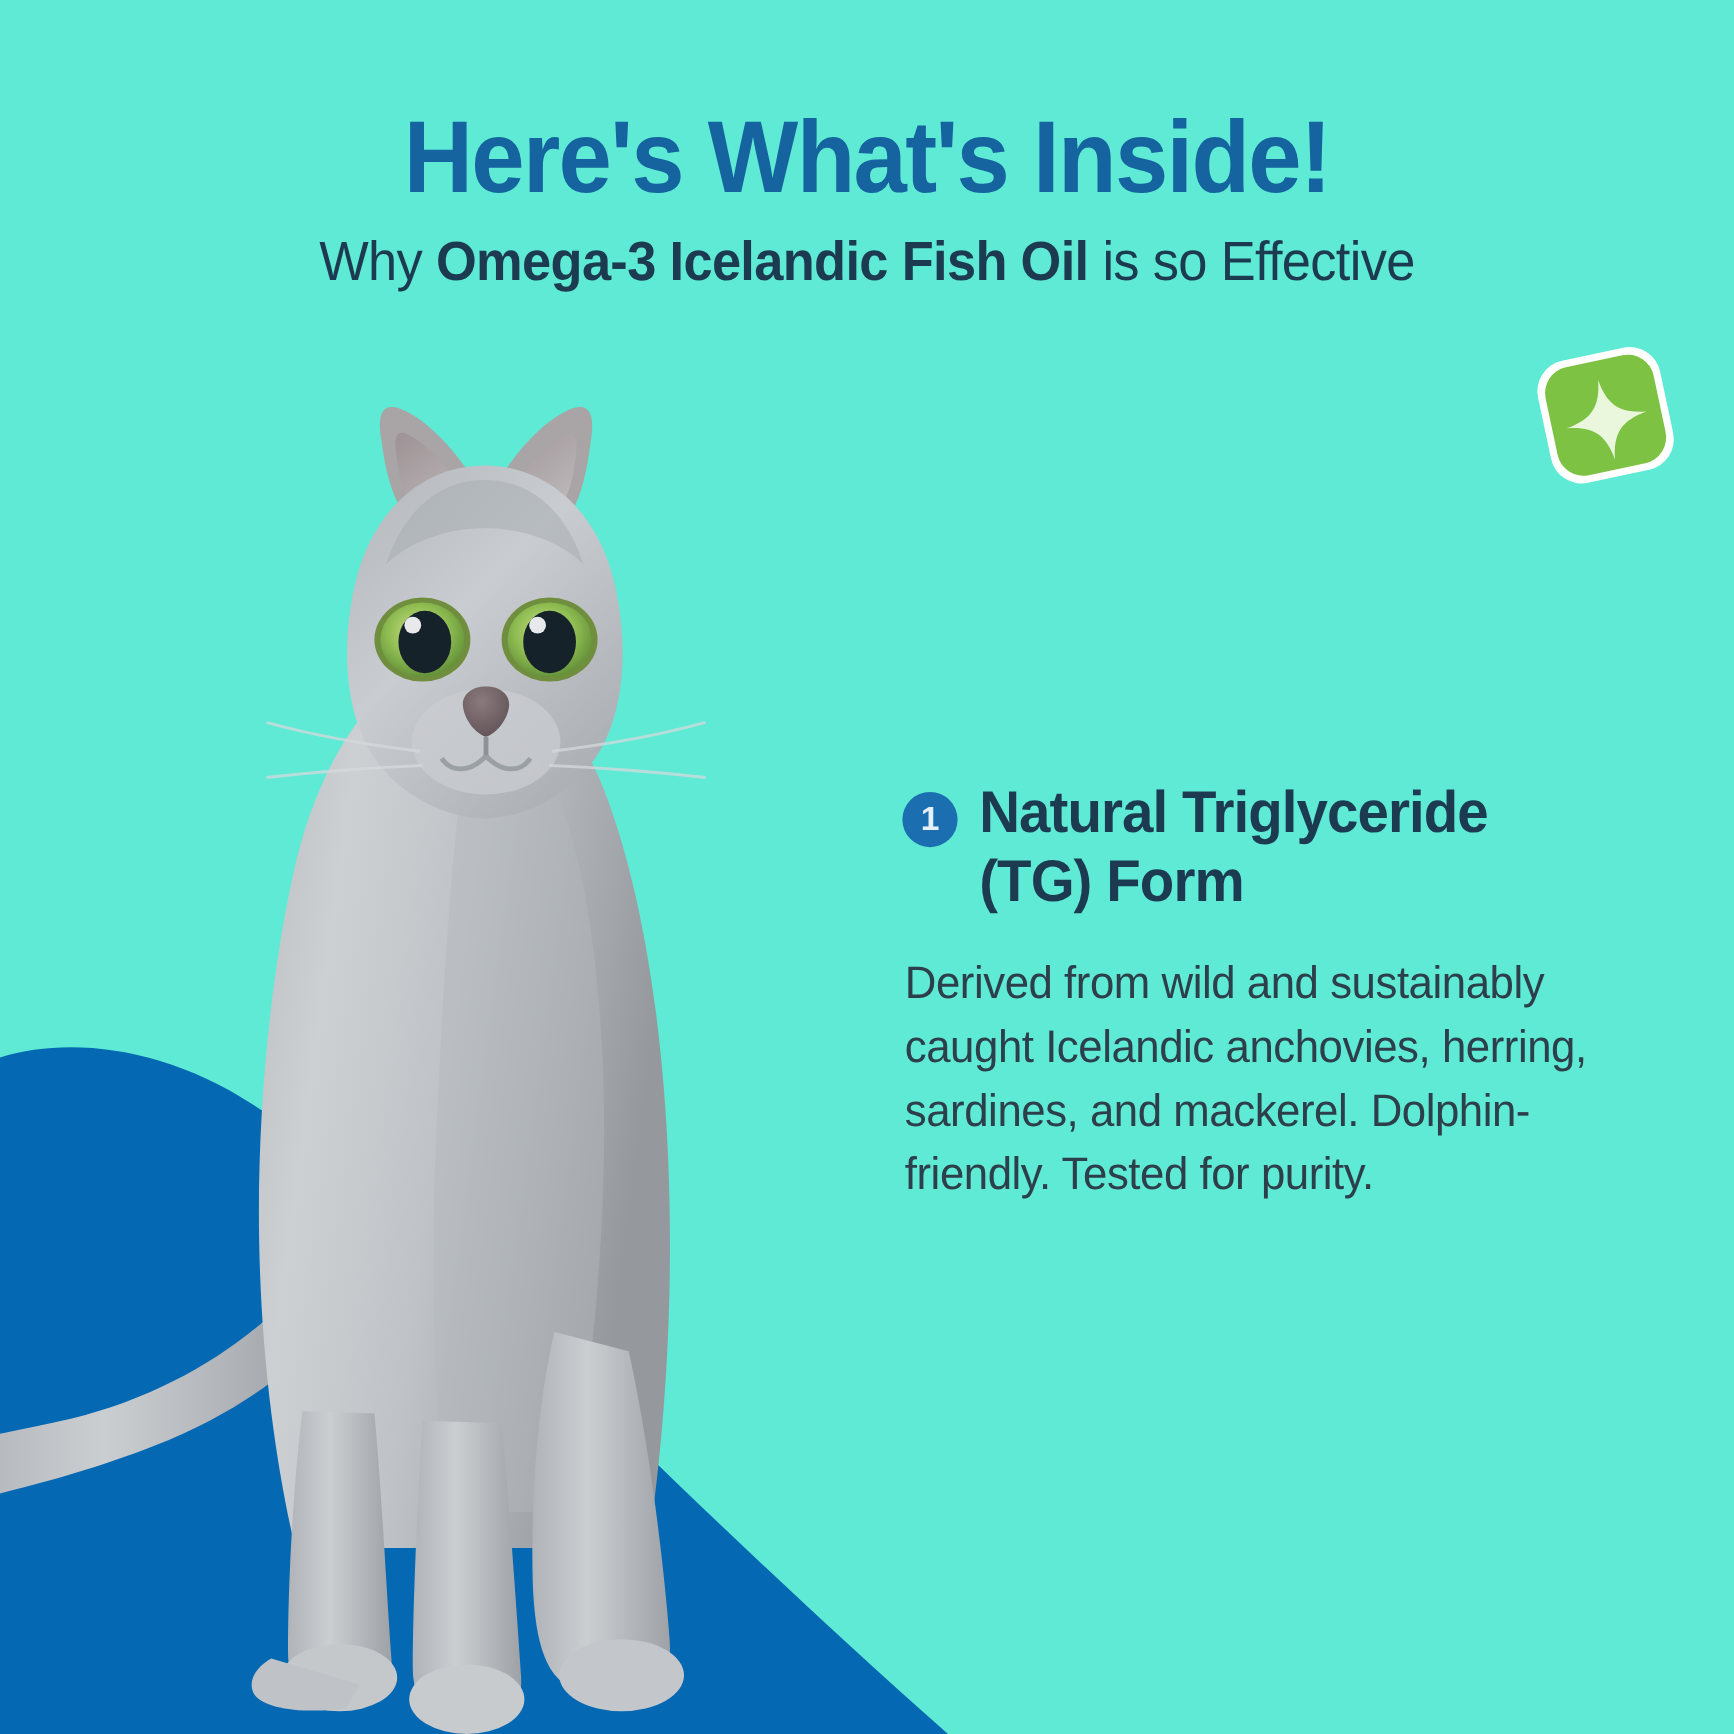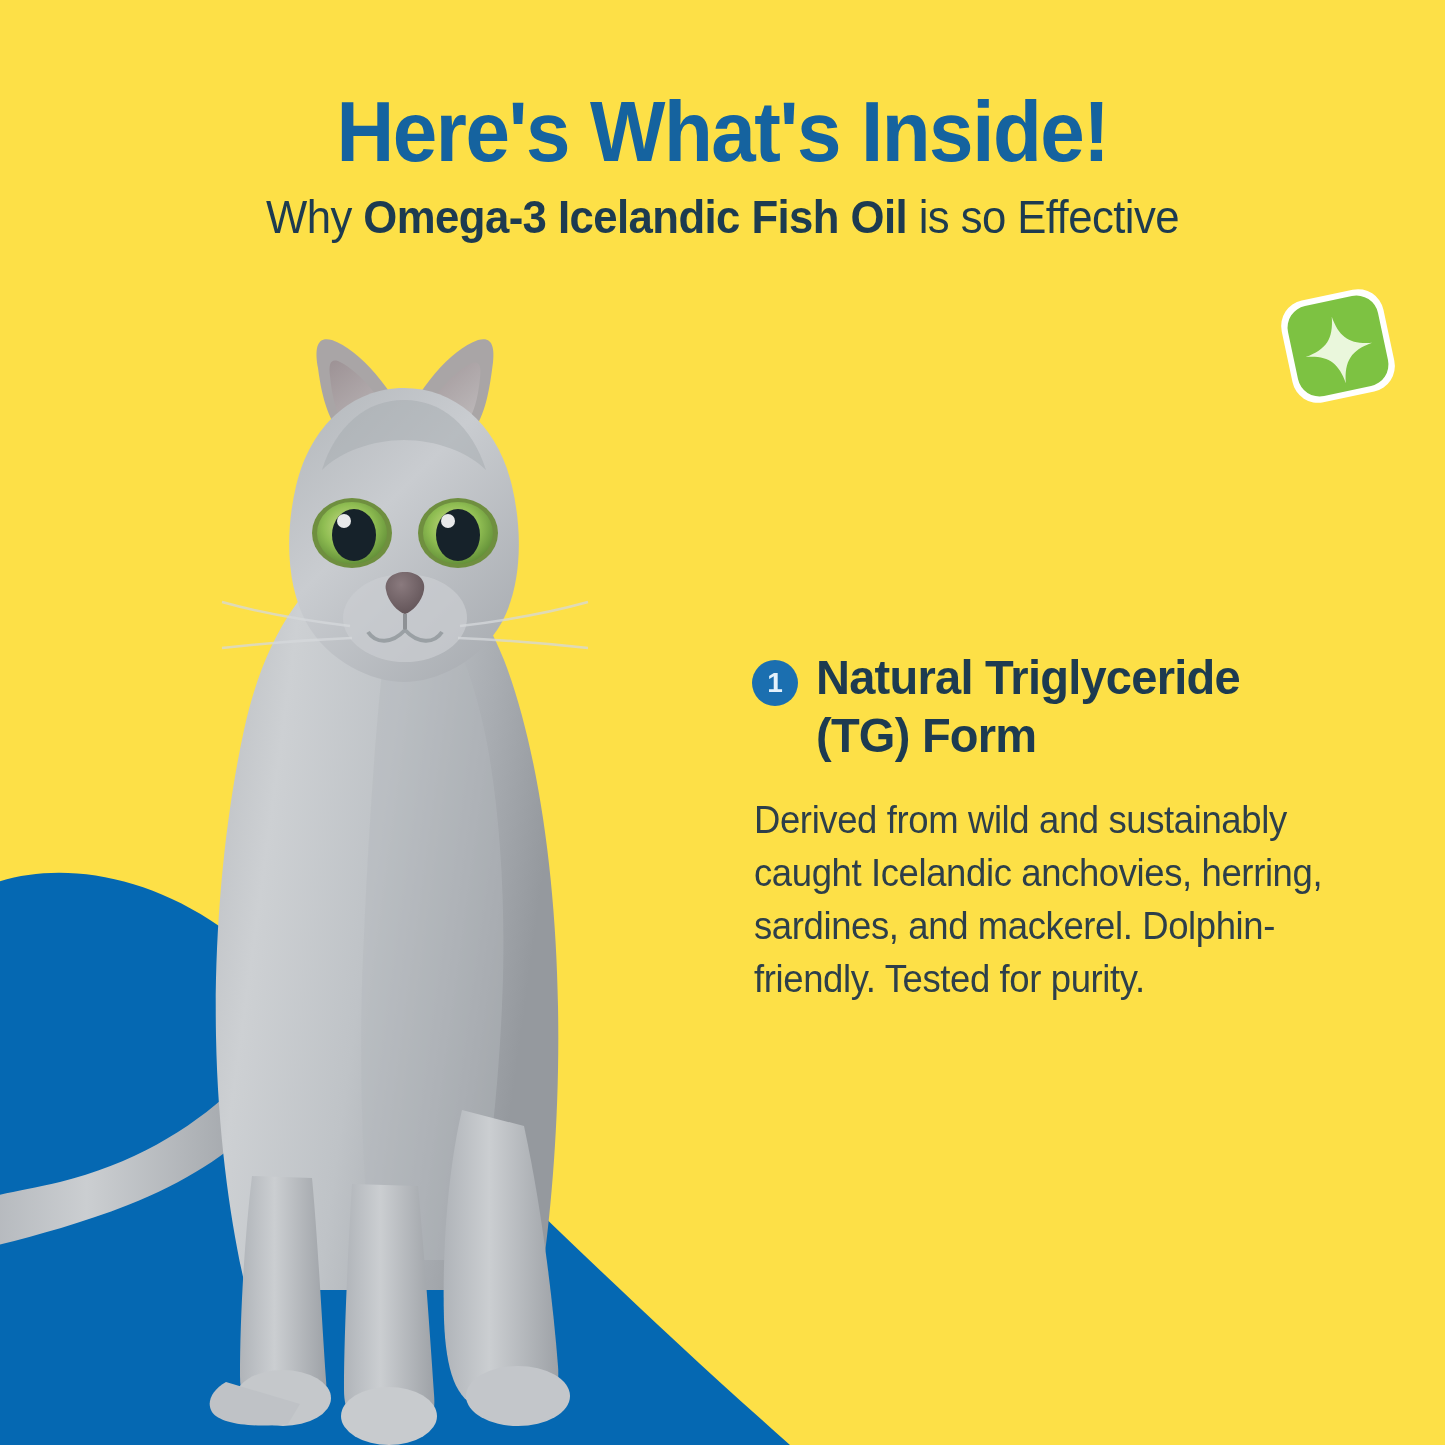--- a/index.html
+++ b/index.html
@@ -9,21 +9,21 @@
   body {
     width: 1445px;
     height: 1445px;
     overflow: hidden;
     font-family: "Liberation Sans", sans-serif;
   }
   #infographic {
     position: relative;
     width: 1445px;
     height: 1445px;
-    background: #fde047;
+    background: #5eead4;
     overflow: hidden;
   }
 
   
   .blob-layer {
     position: absolute;
     left: 0;
     top: 0;
     width: 1445px;
     height: 1445px;

